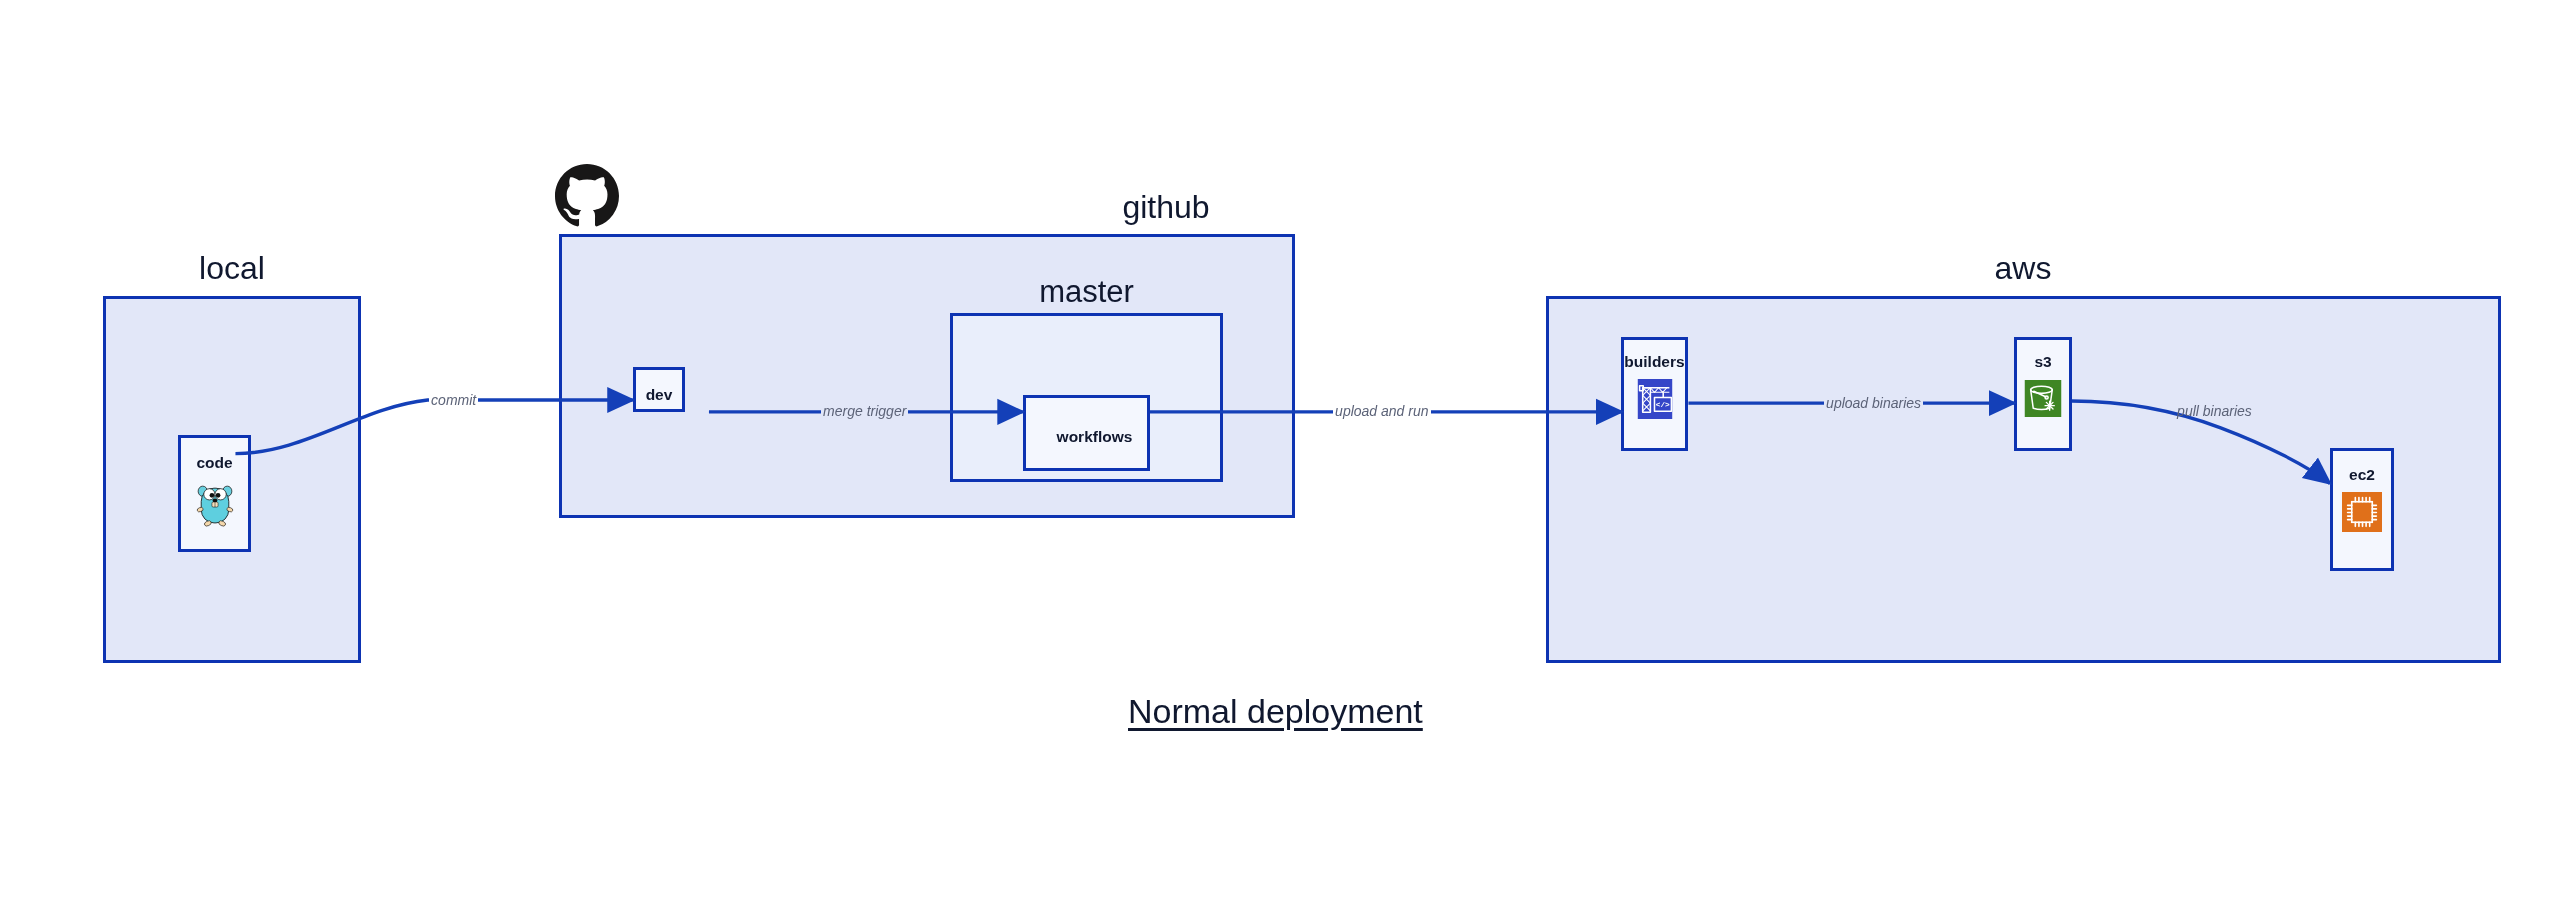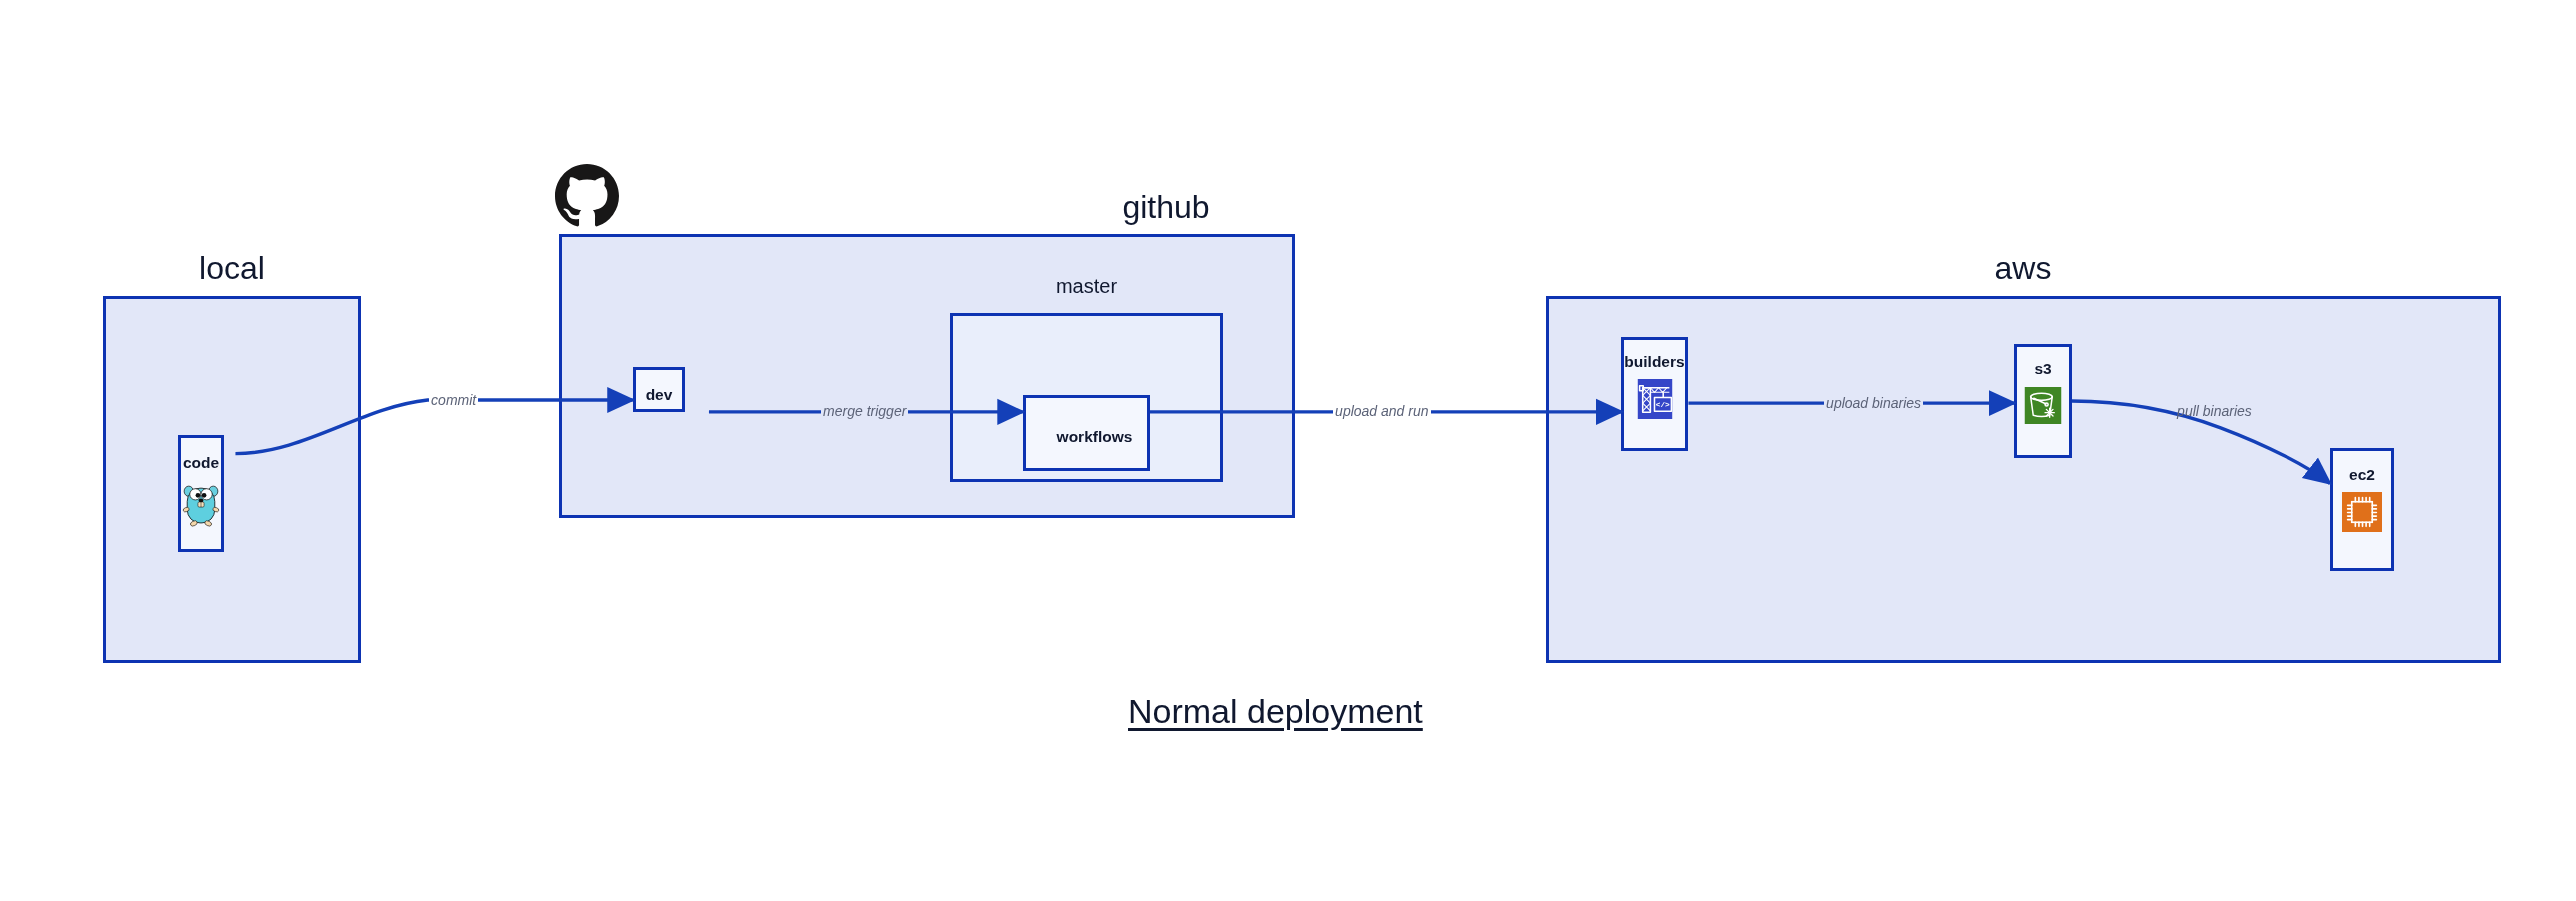--- a/index.html
+++ b/index.html
@@ -100,21 +100,21 @@
 </style>
 </head>
 <body>
 
 <div id="stage">
 
   <div class="group-label" style="left:103px; top:0.5px; width:258px; text-align:center; top:252px;">local</div>
 
   <div class="group-box" style="left:103px; top:296px; width:258px; height:367px;"></div>
 
-  <div class="node-box light" style="left:178px; top:435px; width:46px; height:117px;">
+  <div class="node-box light" style="left:178px; top:435px; width:73px; height:117px;">
     <div class="node-label" style="top:16.5px;">code</div>
 
     <div class="node-icon" style="top:42px; width:38px; height:47px;">
       <svg viewBox="0 0 74 92" width="38" height="47">
 
         <ellipse cx="13" cy="22" rx="9" ry="10" fill="#69d0e0" stroke="#101010" stroke-width="1.4"></ellipse>
         <ellipse cx="61" cy="22" rx="9" ry="10" fill="#69d0e0" stroke="#101010" stroke-width="1.4"></ellipse>
 
         <rect x="10" y="16" width="54" height="68" rx="25" ry="26" fill="#5ecfdf" stroke="#101010" stroke-width="1.6"></rect>
 
@@ -143,21 +143,21 @@
   </div>
 
   <div class="group-label" style="left:1037px; top:191px; width:258px; text-align:center;">github</div>
 
   <div class="group-box" style="left:559px; top:234px; width:736px; height:284px;"></div>
 
   <div class="node-box light" style="left:633px; top:367px; width:52px; height:45px;">
     <div class="node-label" style="top:16.5px;">dev</div>
   </div>
 
-  <div class="group-label" style="left:950px; top:276px; width:273px; text-align:center; font-size:20px;">master</div>
+  <div class="group-label" style="left:950px; top:276px; width:273px; text-align:center; font-size:31px;">master</div>
 
   <div class="group-box" style="left:950px; top:313px; width:273px; height:169px; background:#e9eefb; border-width:3.1px;"></div>
 
   <div class="node-box light" style="left:1023px; top:395px; width:127px; height:76px;">
     <div class="node-label" style="top:31px;padding-left:16px;">workflows</div>
   </div>
 
   <div class="group-label" style="left:1894px; top:252px; width:258px; text-align:center;">aws</div>
 
   <div class="group-box" style="left:1546px; top:296px; width:955px; height:367px;"></div>
@@ -180,21 +180,21 @@
 
           <line x1="50" y1="26" x2="50" y2="36"></line>
 
           <rect x="33" y="36" width="33" height="27"></rect>
         </g>
         <text x="49" y="55" font-family="'Liberation Mono',monospace" font-size="15" font-weight="bold" fill="#ffffff" text-anchor="middle">&lt;/&gt;</text>
       </svg>
     </div>
   </div>
 
-  <div class="node-box light" style="left:2014px; top:344px; width:58px; height:114px;">
+  <div class="node-box light" style="left:2014px; top:337px; width:58px; height:114px;">
     <div class="node-label" style="top:14.4px;">s3</div>
     <div class="node-icon" style="top:40px; width:37px; height:37px;">
       <svg viewBox="0 0 72 72" width="37" height="37">
         <rect x="0" y="0" width="72" height="72" fill="#3f8624"></rect>
         <g stroke="#ffffff" stroke-width="3" fill="none" stroke-linecap="round" stroke-linejoin="round">
           <ellipse cx="33" cy="19" rx="21" ry="7"></ellipse>
           <path d="M12 19 L17 55 Q33 60 49 55 L54 19"></path>
           <path d="M18 22 L42 33"></path>
           <circle cx="43" cy="34" r="3"></circle>
         </g>

